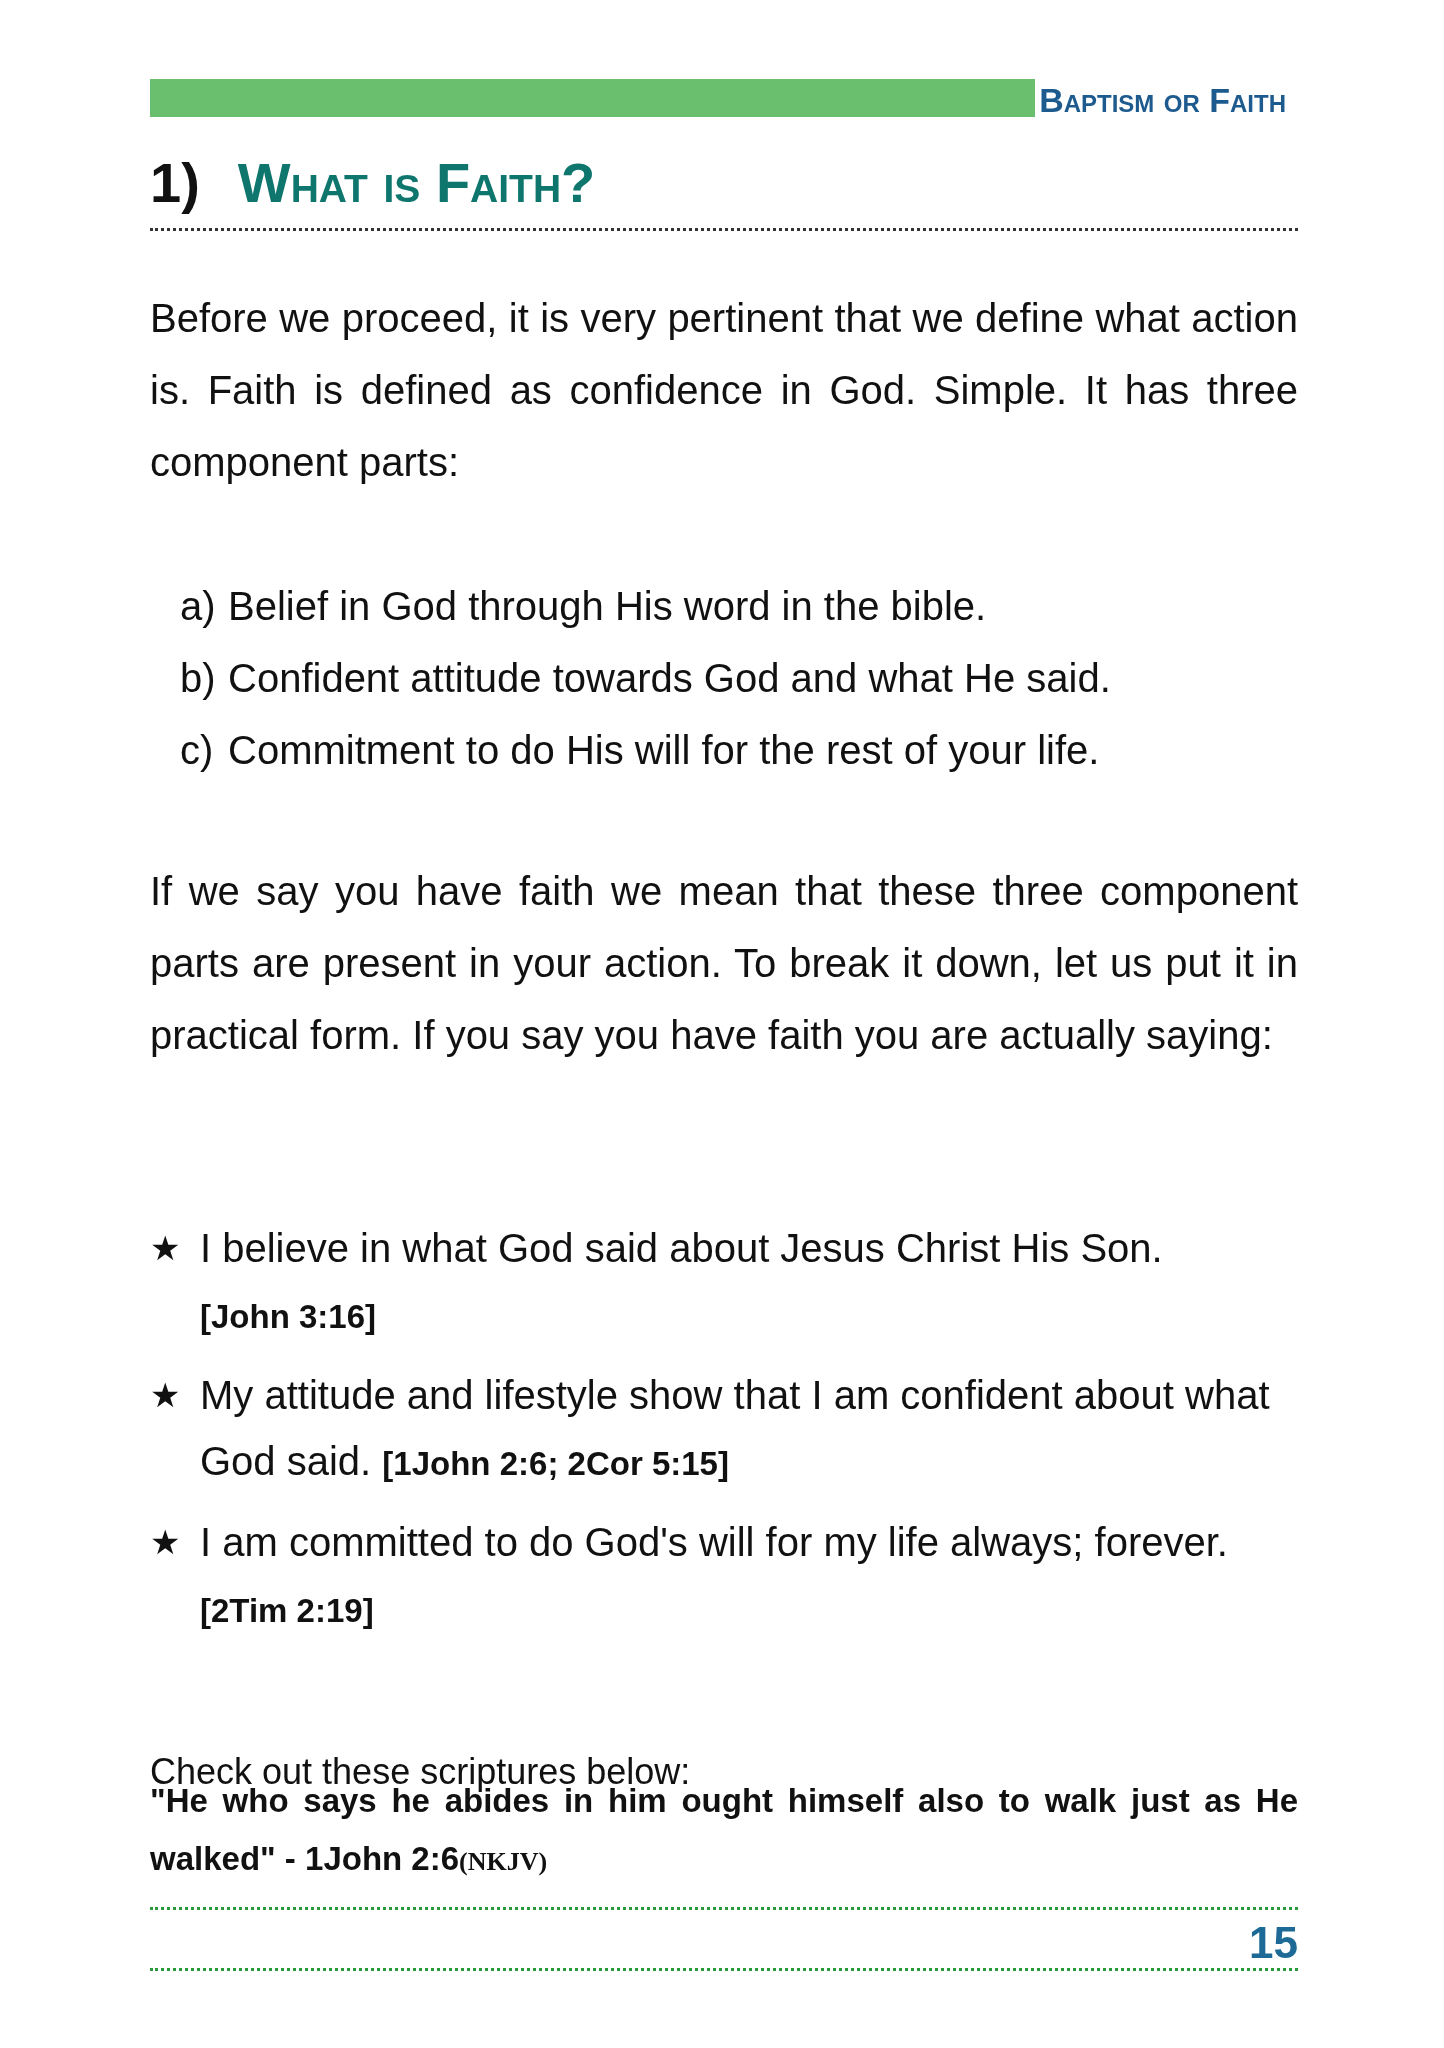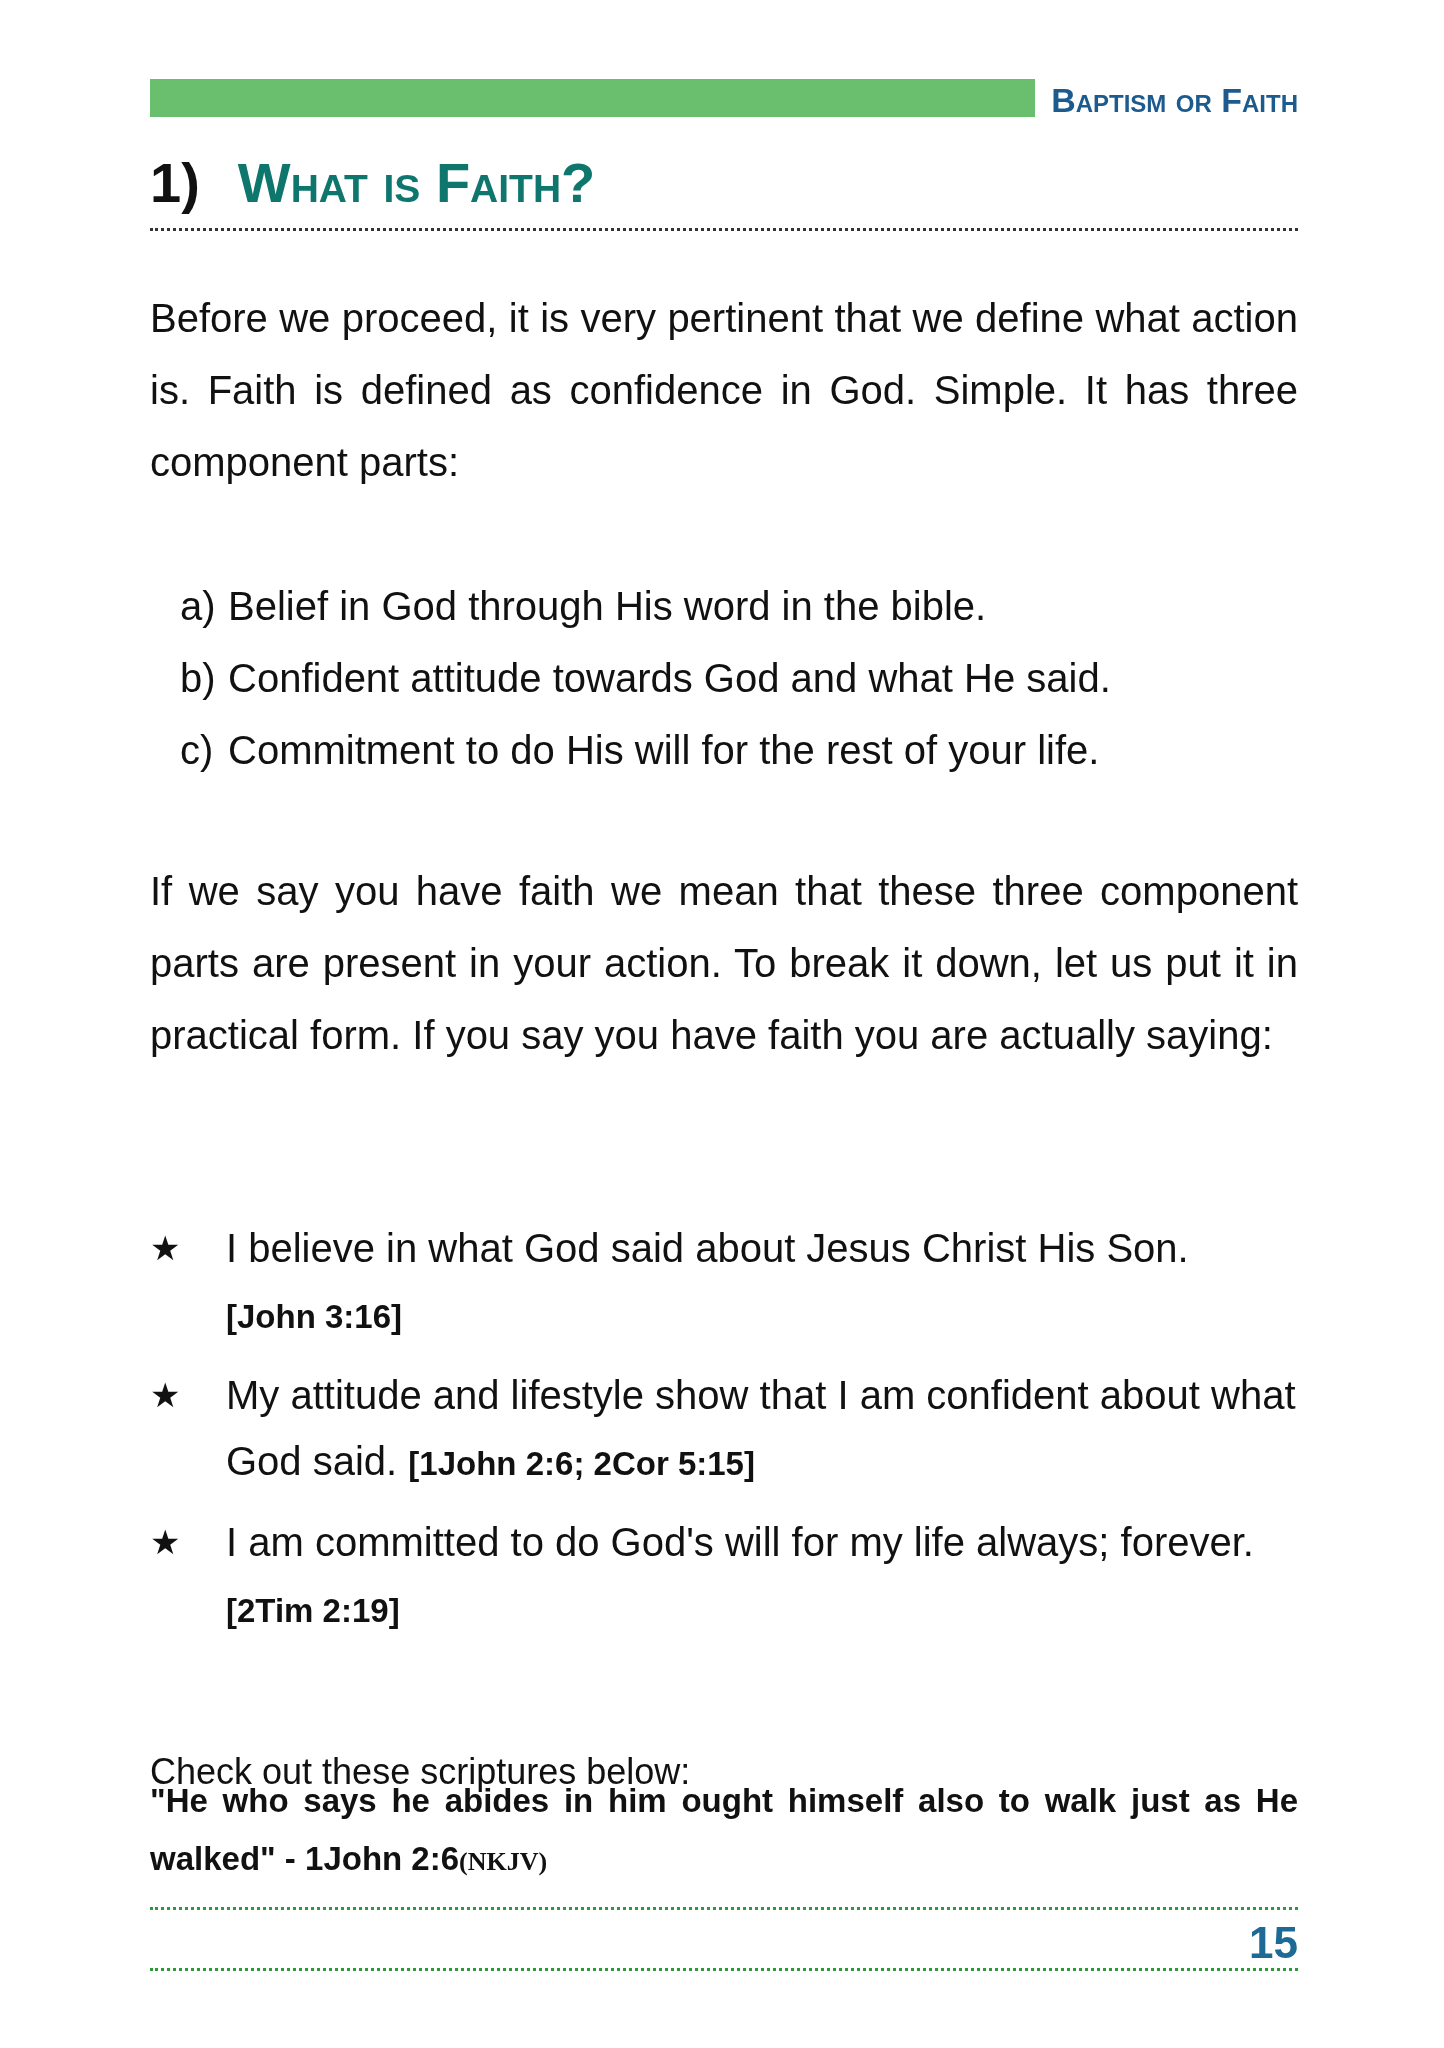--- a/index.html
+++ b/index.html
@@ -1,35 +1,35 @@
 <!DOCTYPE html>
 <html><head>
 <meta charset="utf-8">
 <style>
   html, body { margin: 0; padding: 0; background: #ffffff; }
   body { width: 1444px; height: 2048px; position: relative; overflow: hidden;
          font-family: "Liberation Sans", sans-serif; color: #111; }
   .page { position: absolute; left: 150px; top: 0; width: 1148px; }
   .header-bar { position: absolute; left: 0; top: 79px; width: 885px; height: 38px; background: #6abf6e; }
-  .running-head { position: absolute; right: 0; top: 81px; font-weight: bold; color: #1d5a8e;
+  .running-head { position: absolute; right: 12px; top: 81px; font-weight: bold; color: #1d5a8e;
                   font-variant: small-caps; font-size: 34px; letter-spacing: 0px; text-align: right; }
   .section-title { position: absolute; left: 0; top: 150px; font-weight: bold; font-size: 56px; }
   .section-title .num { color: #111; margin-right: 38px; }
   .section-title .txt { color: #0f766e; font-variant: small-caps; }
   .title-rule { position: absolute; left: 0; top: 228px; width: 1148px; border-top: 3px dotted #333; }
   .para { position: absolute; left: 0; width: 1148px; font-size: 40px; line-height: 72px; text-align: justify; }
   .p1 { top: 282px; }
   .list { position: absolute; left: 30px; top: 570px; font-size: 40px; line-height: 72px; }
   .list .item { display: flex; }
   .list .lbl { width: 48px; }
   .p2 { top: 855px; }
   .stars { position: absolute; left: 0; top: 1215px; width: 1148px; font-size: 40px; }
   .star-item { display: flex; margin-bottom: 12px; }
   .star-icon { width: 50px; flex: none; line-height: 66px; font-size: 34px; }
-  .star-text { line-height: 66px; margin-left: 26px; }
+  .star-text { line-height: 66px; }
   .ref { font-weight: bold; font-size: 33px; }
   .p3 { top: 1736px; font-size: 36px; line-height: 72px; }
   .quote { position: absolute; left: 0; top: 1772px; width: 1148px; font-weight: bold; font-size: 33px;
            line-height: 58px; text-align: justify; }
   .quote .ver { font-size: 26px; font-family: Liberation Serif, serif; }
   .foot-rule1 { position: absolute; left: 0; top: 1907px; width: 1148px; border-top: 3px dotted #2a9a3a; }
   .page-num { position: absolute; right: 0; top: 1918px; font-size: 44px; font-weight: bold; color: #1d6a96; }
   .foot-rule2 { position: absolute; left: 0; top: 1968px; width: 1148px; border-top: 3px dotted #2a9a3a; }
 </style>
 </head>

